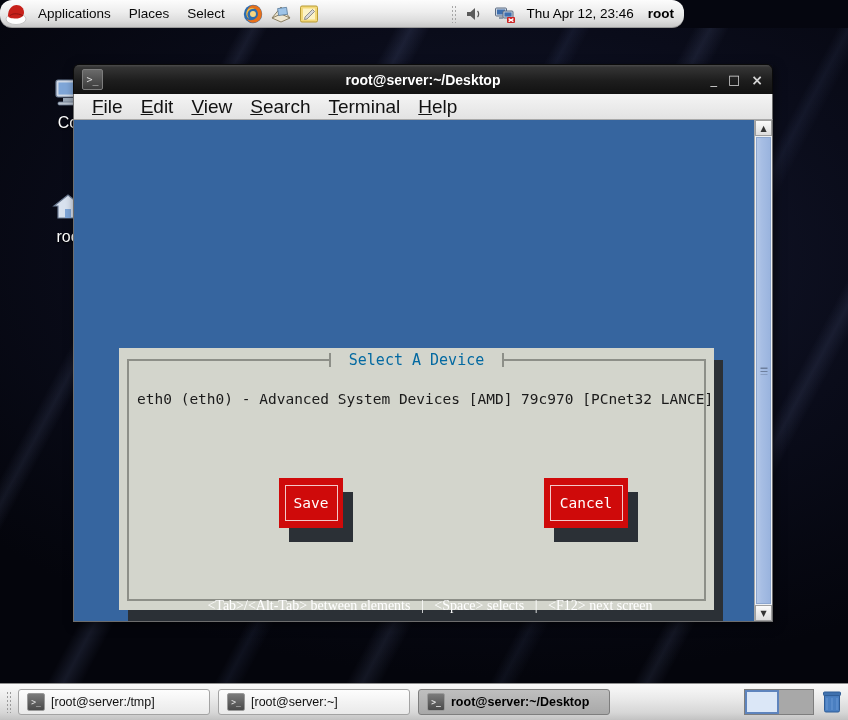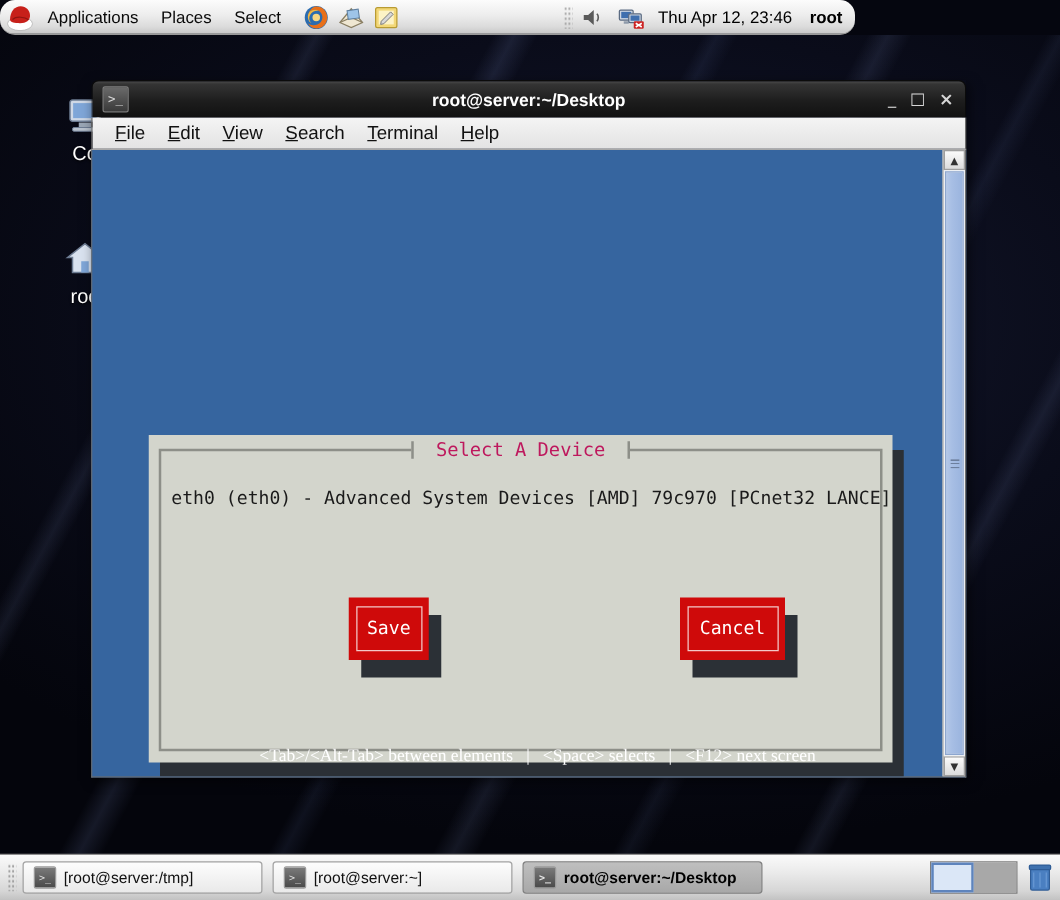--- a/index.html
+++ b/index.html
@@ -158,21 +158,21 @@
     background: linear-gradient(to bottom,#f4f4f4,#e3e3e3);
     border-left: 1px solid #6d6d6d;
     border-right: 1px solid #6d6d6d;
     border-bottom: 1px solid #a9a9a9;
     display: flex; align-items: center;
     box-sizing: border-box;
     padding-left: 10px;
     gap: 2px;
   }
   .menu-item {
-    font-size: 15px;
+    font-size: 19px;
     color: #111;
     padding: 2px 8px;
     cursor: pointer;
     white-space: nowrap;
   }
   .menu-item u { text-decoration: underline; }
 
   .term-body-wrap {
     position: relative;
     height: 502px;
@@ -213,21 +213,21 @@
   }
   .nc-title {
     position: absolute;
     top: 2px;
     left: 0; right: 0;
     text-align: center;
     pointer-events: none;
   }
   .nc-title span {
     background: #d3d5cc;
-    color: #be185d;
+    color: #0369a1;
     font-family: "DejaVu Sans Mono", monospace;
     font-size: 15px;
     padding: 0 20px;
     position: relative;
   }
   .nc-title span::before,
   .nc-title span::after {
     content: "";
     position: absolute;
     top: 2px; bottom: 2px;

